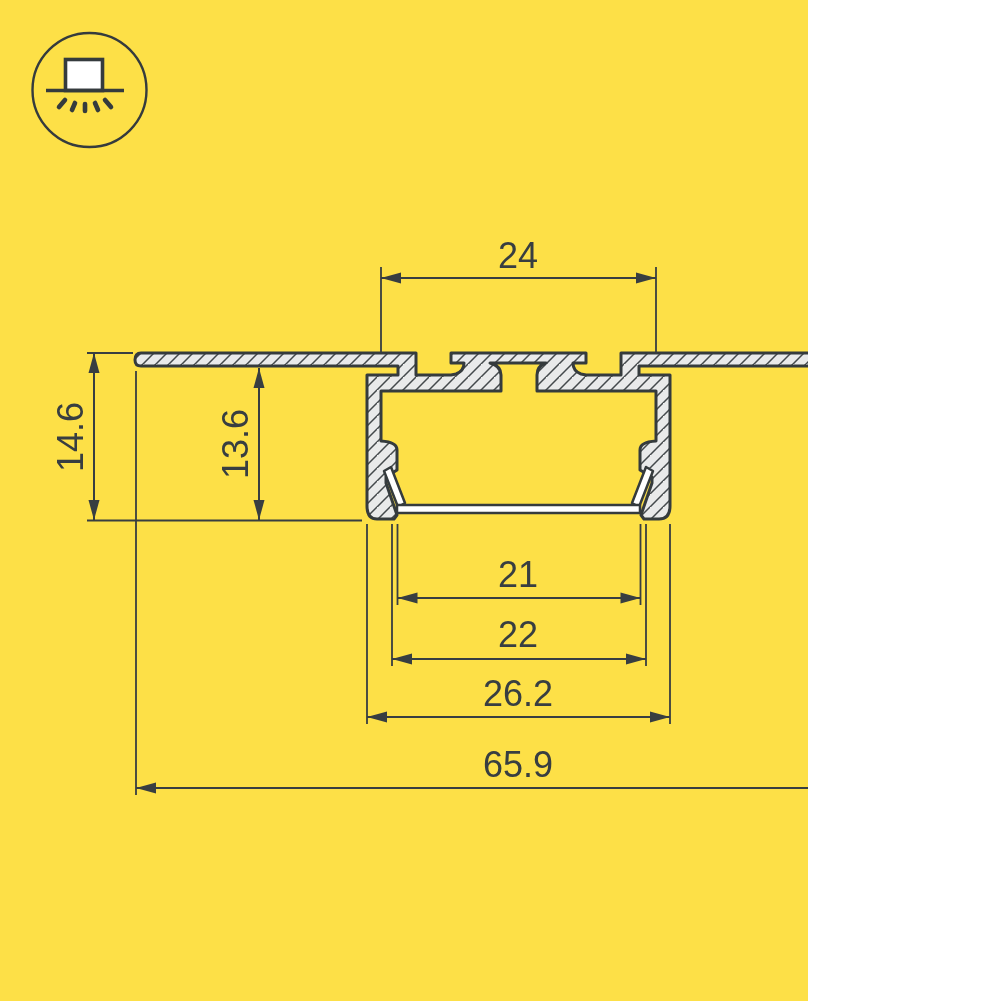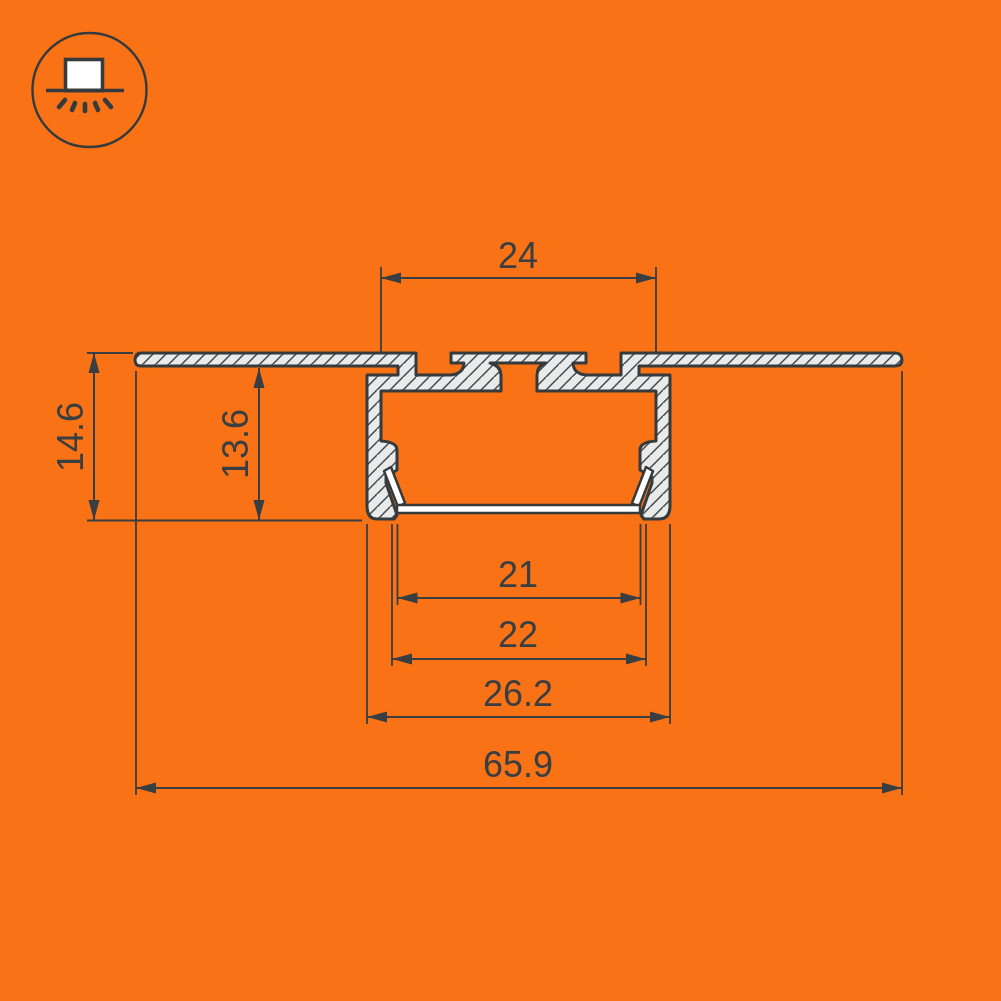--- a/index.html
+++ b/index.html
@@ -1,16 +1,16 @@
 <!DOCTYPE html>
 <html><head>
 <meta charset="utf-8">
 <style>
   html,body{margin:0;padding:0;background:#ffffff;}
-  .stage{position:relative;width:1001px;height:1001px;background:#f97316;overflow:hidden;}
+  .stage{position:relative;width:808px;height:1001px;background:#fde047;overflow:hidden;}
   svg{display:block;}
   text.dim{font-family:"Liberation Sans",sans-serif;font-size:36px;fill:#383e41;}
 </style>
 </head>
 <body>
 
 <div class="stage">
 <svg width="1001" height="1001" viewBox="0 0 1001 1001">
   <defs>
     <pattern id="hatch" patternUnits="userSpaceOnUse" width="13" height="13">

